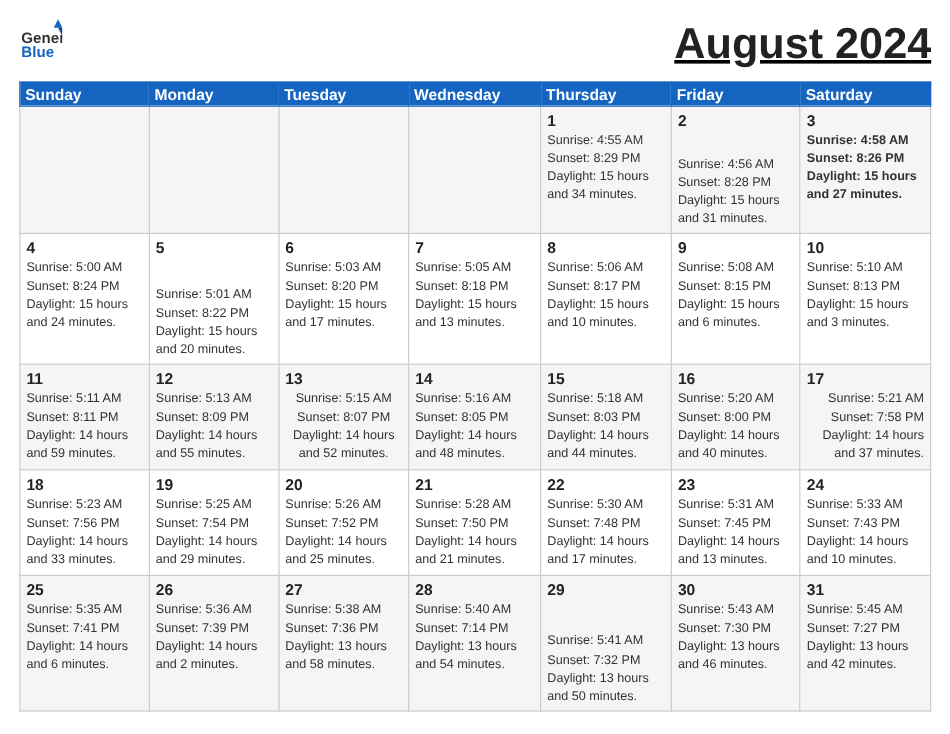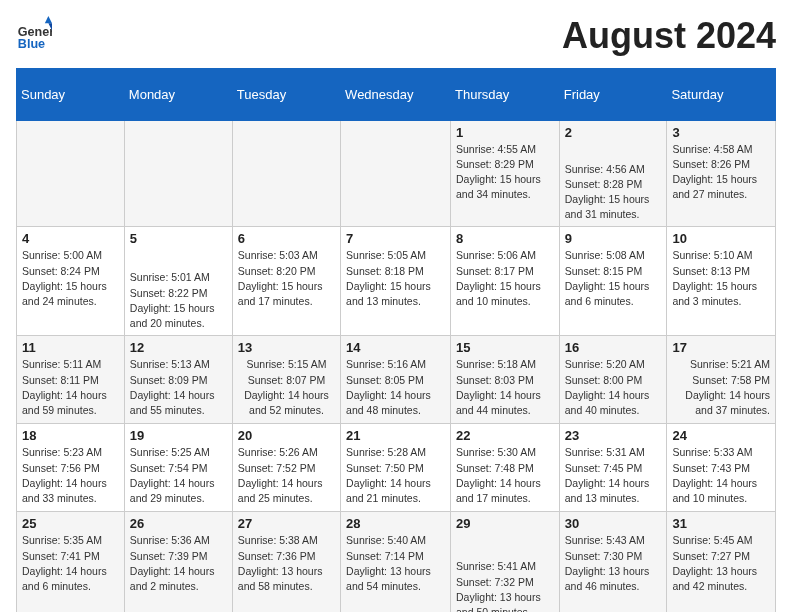--- a/index.html
+++ b/index.html
@@ -20,43 +20,44 @@
       display: flex;
       align-items: center;
       gap: 4px;
     }
     .logo-icon {
       width: 36px;
       height: 36px;
     }
     .title-block {
       text-align: right;
+      text-decoration: underline;
     }
     .month-year {
       font-size: 36px;
       font-weight: bold;
       color: #222;
       line-height: 1.1;
     }
     .location {
       font-size: 16px;
       color: #444;
     }
     table {
       width: 100%;
       border-collapse: collapse;
       font-size: 11px;
     }
     thead tr th {
       background: #1565c0;
       color: #fff;
-      padding: 18px 4px;
+      padding: 2px 4px;
       text-align: left;
       font-size: 13px;
-      font-weight: normal;
+      font-weight: bold;
       border: 1px solid #1565c0;
     }
     tbody tr td {
       border: 1px solid #ccc;
       vertical-align: top;
       padding: 4px 5px;
       width: 113px;
       min-height: 80px;
       height: 88px;
       background: #fff;
@@ -129,21 +130,21 @@
         </td>
         <td>
           <div class="day-number">2</div>
           <div class="day-info" style="white-space: pre-line; margin-top: 22px;">Sunrise: 4:56 AM
 Sunset: 8:28 PM
 Daylight: 15 hours
 and 31 minutes.</div>
         </td>
         <td>
           <div class="day-number">3</div>
-          <div class="day-info" style="white-space: pre-line;">Sunrise: 4:58 AM
+          <div class="day-info" style="white-space: pre-line; font-weight: bold;">Sunrise: 4:58 AM
 Sunset: 8:26 PM
 Daylight: 15 hours
 and 27 minutes.</div>
         </td>
       </tr>
       <tr class="row-even">
         <td>
           <div class="day-number">4</div>
           <div class="day-info" style="white-space: pre-line;">Sunrise: 5:00 AM
 Sunset: 8:24 PM

